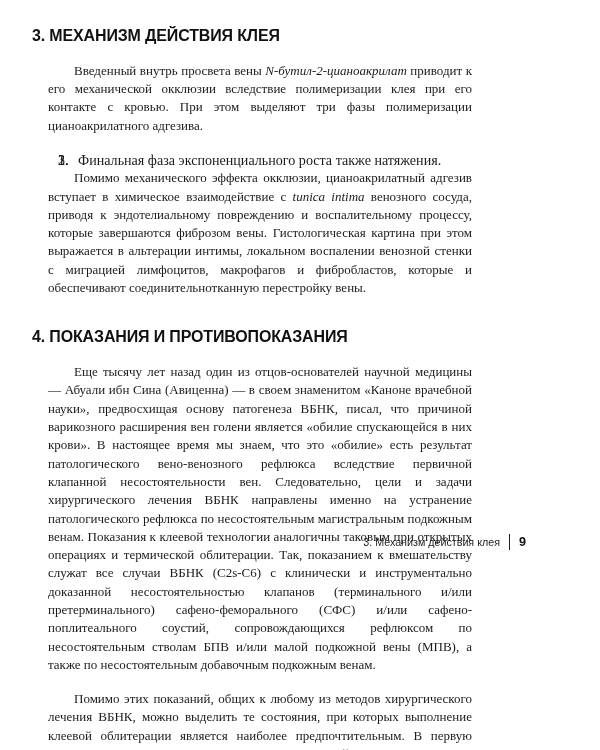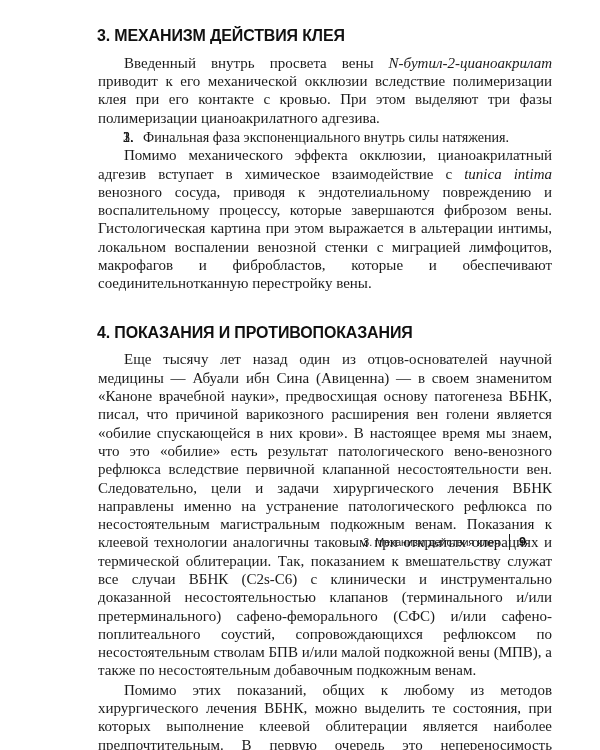--- a/index.html
+++ b/index.html
@@ -14,21 +14,21 @@
     font-family: "Liberation Serif", "DejaVu Serif", serif;
     color: #1a1a1a;
     overflow: hidden;
   }
 
   .page {
     position: relative;
     width: 600px;
     height: 576px;
     box-sizing: border-box;
-    padding: 26px 72px 0 97px;
+    padding: 26px 72px 0 32px;
   }
 
   .content {
     width: 456px;
   }
 
   h2.section-heading {
     font-family: "Liberation Sans Narrow", "Liberation Sans", "DejaVu Sans", sans-serif;
     font-weight: bold;
     font-size: 17.2px;
@@ -39,22 +39,22 @@
     transform: scaleX(0.93);
     transform-origin: left center;
     white-space: nowrap;
   }
 
   h2.section-heading.second {
     margin-top: 30px;
   }
 
   p.body-par {
-    margin: 1px;
-    font-size: 15px;
+    margin: 16px;
+    font-size: 13px;
     line-height: 18.3px;
     text-align: justify;
     text-indent: 26px;
     hyphens: manual;
     color: #1a1a1a;
   }
 
   p.body-par.tight-follow {
     margin-top: 0;
   }
@@ -127,21 +127,21 @@
 <div class="page">
   <div class="content">
 
     <h2 class="section-heading">3. МЕХАНИЗМ ДЕЙСТВИЯ КЛЕЯ</h2>
 
     <p class="body-par"><span>Введенный внутрь просвета вены </span><i class="latin">N-бутил-2-цианоакрилат</i><span> приводит к его механической окклюзии вследствие полимеризации клея при его контакте с кровью. При этом выделяют три фазы полимеризации цианоакрилатного адгезива.</span></p>
 
     <ol class="phase-list">
       <li><span class="num">1.</span></li>
       <li><span class="num">2.</span></li>
-      <li><span class="num">3.</span><span>Финальная фаза экспоненциального внутрь силы натяжения.</span></li>
+      <li><span class="num">3.</span><span>Финальная фаза экспоненциального роста также натяжения.</span></li>
     </ol>
 
     <p class="body-par tight-follow"><span>Помимо механического эффекта окклюзии, цианоакрилатный адгезив вступает в химическое взаимодействие с </span><i class="latin">tunica intima</i><span> венозного сосуда, приводя к эндотелиальному повреждению и воспалительному процессу, которые завершаются фиброзом вены. Гистологическая картина при этом выражается в альтерации интимы, локальном воспалении венозной стенки с миграцией лимфоцитов, макрофагов и фибробластов, которые и обеспечивают соединительнотканную перестройку вены.</span></p>
 
     <h2 class="section-heading second">4. ПОКАЗАНИЯ И ПРОТИВОПОКАЗАНИЯ</h2>
 
     <p class="body-par">Еще тысячу лет назад один из отцов-основателей научной медицины — Абуали ибн Сина (Авиценна) — в своем знаменитом «Каноне врачебной науки», предвосхищая основу патогенеза ВБНК, писал, что причиной варикозного расширения вен голени является «обилие спускающейся в них крови». В настоящее время мы знаем, что это «обилие» есть результат патологического вено-венозного рефлюкса вследствие первичной клапанной несостоятельности вен. Следовательно, цели и задачи хирургического лечения ВБНК направлены именно на устранение патологического рефлюкса по несостоятельным магистральным подкожным венам. Показания к клеевой технологии аналогичны таковым при открытых операциях и термической облитерации. Так, показанием к вмешательству служат все случаи ВБНК (C2s-C6) с клинически и инструментально доказанной несостоятельностью клапанов (терминального и/или претерминального) сафено-феморального (СФС) и/или сафено-поплитеального соустий, сопровождающихся рефлюксом по несостоятельным стволам БПВ и/или малой подкожной вены (МПВ), а также по несостоятельным добавочным подкожным венам.</p>
 
     <p class="body-par">Помимо этих показаний, общих к любому из методов хирургического лечения ВБНК, можно выделить те состояния, при которых выполнение клеевой облитерации является наиболее предпочтительным. В первую очередь это непереносимость препаратов для местной анестезии.</p>
 

